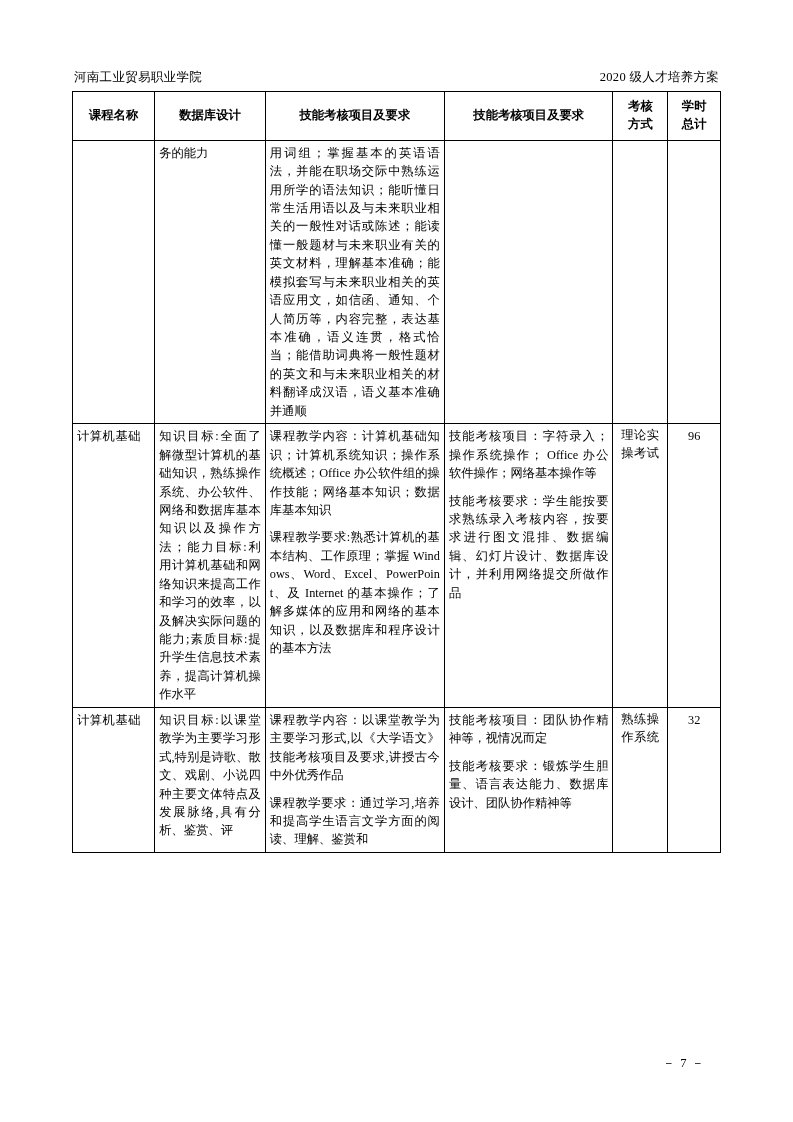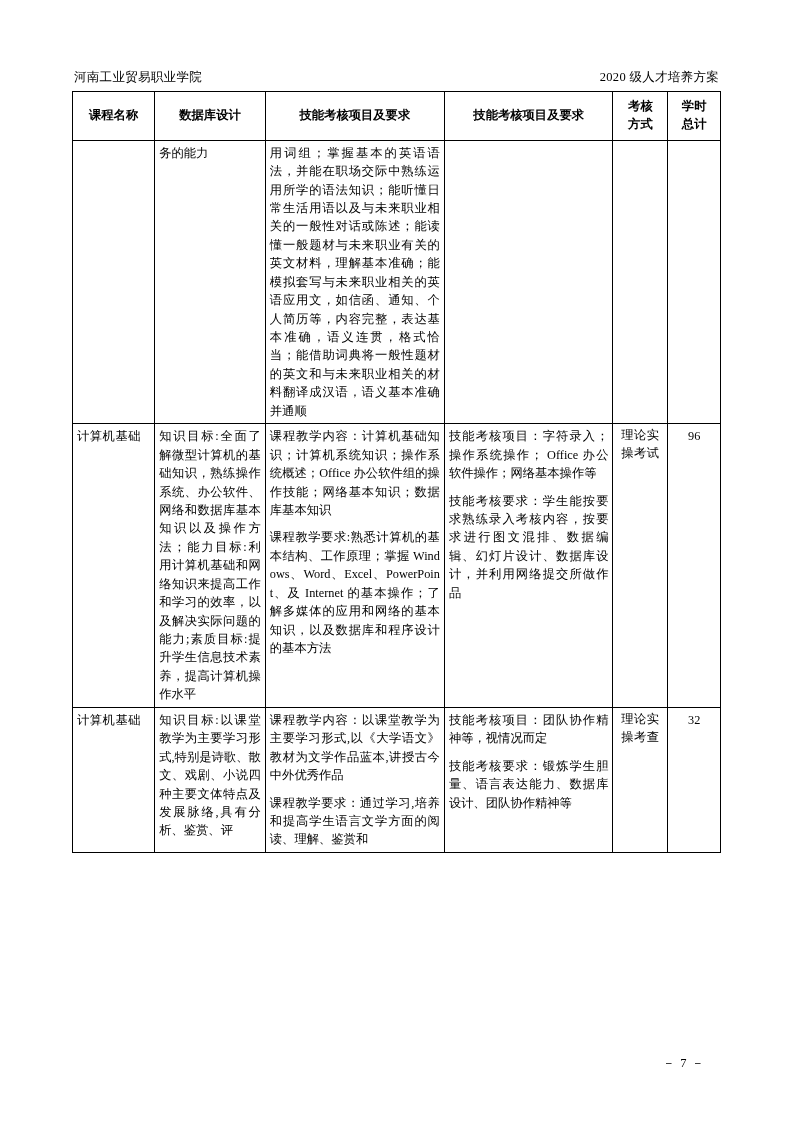--- a/index.html
+++ b/index.html
@@ -158,28 +158,28 @@
           <p>技能考核要求：学生能按要求熟练录入考核内容，按要求进行图文混排、数据编辑、幻灯片设计、数据库设计，并利用网络提交所做作品</p>
         </td>
         <td class="method-cell">理论实操考试</td>
         <td class="hours-cell">96</td>
       </tr>
 
       <tr>
         <td class="name-cell">计算机基础</td>
         <td class="cell-text">知识目标:以课堂教学为主要学习形式,特别是诗歌、散文、戏剧、小说四种主要文体特点及发展脉络,具有分析、鉴赏、评</td>
         <td class="cell-text">
-          <p>课程教学内容：以课堂教学为主要学习形式,以《大学语文》教材为文学作品蓝本,讲授古今中外优秀作品</p>
+          <p>课程教学内容：以课堂教学为主要学习形式,以《大学语文》技能考核项目及要求,讲授古今中外优秀作品</p>
           <p>课程教学要求：通过学习,培养和提高学生语言文学方面的阅读、理解、鉴赏和</p>
         </td>
         <td class="cell-text">
           <p>技能考核项目：团队协作精神等，视情况而定</p>
           <p>技能考核要求：锻炼学生胆量、语言表达能力、数据库设计、团队协作精神等</p>
         </td>
-        <td class="method-cell">理论实操考查</td>
+        <td class="method-cell">熟练操作系统</td>
         <td class="hours-cell">32</td>
       </tr>
 
     </tbody>
   </table>
 
   <div class="footer">
     <span>－ 7 －</span>
   </div>
 

